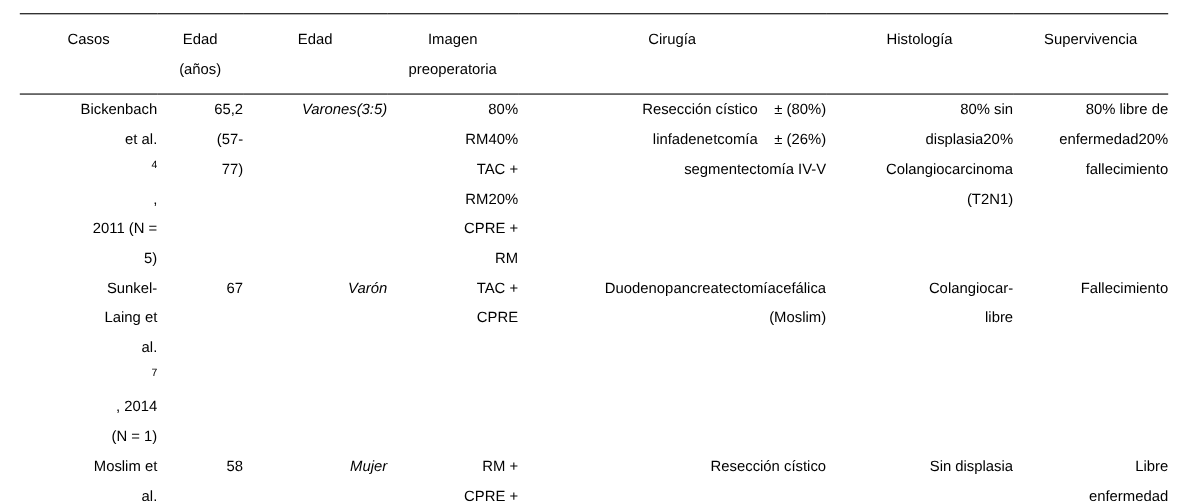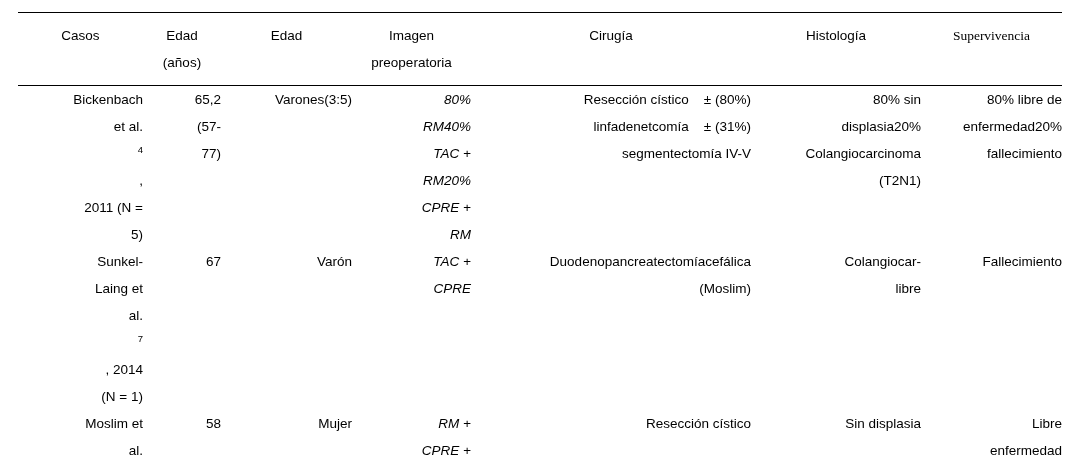--- a/index.html
+++ b/index.html
@@ -69,30 +69,30 @@
   col.c-histologia   { width: 170px; }
   col.c-superv       { width: 141px; }
 
   
   th.h-casos      { text-align: left;  padding-left: 5px; }
   th.h-edad       { text-align: left;  padding-left: 31px; }
   th.h-sexo       { text-align: left;  padding-left: 41px; }
   th.h-imagen     { text-align: left;  padding-left: 0px; margin-top: 48px; }
   th.h-cirugia    { text-align: center; }
   th.h-histologia { text-align: center; }
-  th.h-superv     { text-align: center; font-family: Liberation Serif, serif; }
+  th.h-superv     { text-align: center; }
 
   .hdr-l1 { display: block; }
   .hdr-l2 { display: block; }
 
   
   td.b-casos      { padding-left: 5px;  padding-top: 8px; padding-bottom: 6px; }
   td.b-edad       { padding-left: 31px; padding-top: 8px; }
-  td.b-sexo       { padding-left: 41px; padding-top: 8px; }
-  td.b-imagen     { padding-left: 0px;  padding-top: 8px; font-style: italic; }
+  td.b-sexo       { padding-left: 41px; padding-top: 8px; font-style: italic; }
+  td.b-imagen     { padding-left: 0px;  padding-top: 8px; }
   td.b-cirugia    { padding-left: 11px; padding-top: 8px; }
   td.b-histologia { padding-left: 13px; padding-top: 8px; }
   td.b-superv     { padding-left: 11px; padding-top: 8px; }
 
   .line { display: block; white-space: pre; }
 
   sup {
     font-size: 9.5px;
     vertical-align: super;
     line-height: 0;
@@ -165,21 +165,21 @@
           <td class="b-imagen">
             <span class="line">80%
 RM40%
 TAC +
 RM20%
 CPRE +
 RM</span>
           </td>
           <td class="b-cirugia">
             <span class="line">Resección cístico    ± (80%)
-linfadenetcomía    ± (31%)
+linfadenetcomía    ± (26%)
 segmentectomía IV-V</span>
           </td>
           <td class="b-histologia">
             <span class="line">80% sin
 displasia20%
 Colangiocarcinoma
 (T2N1)</span>
           </td>
           <td class="b-superv">
             <span class="line">80% libre de

